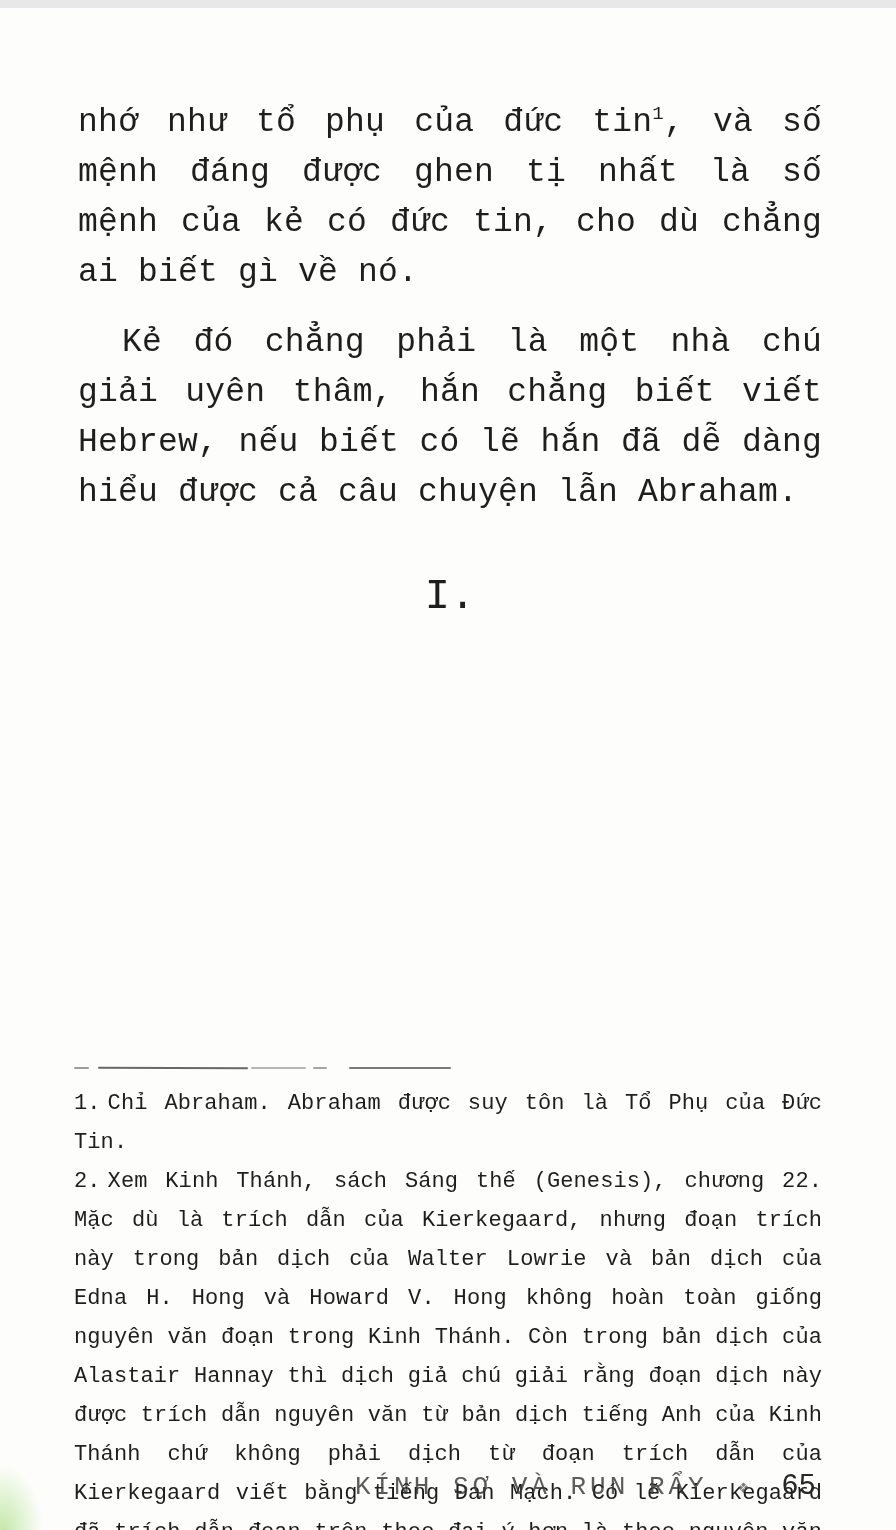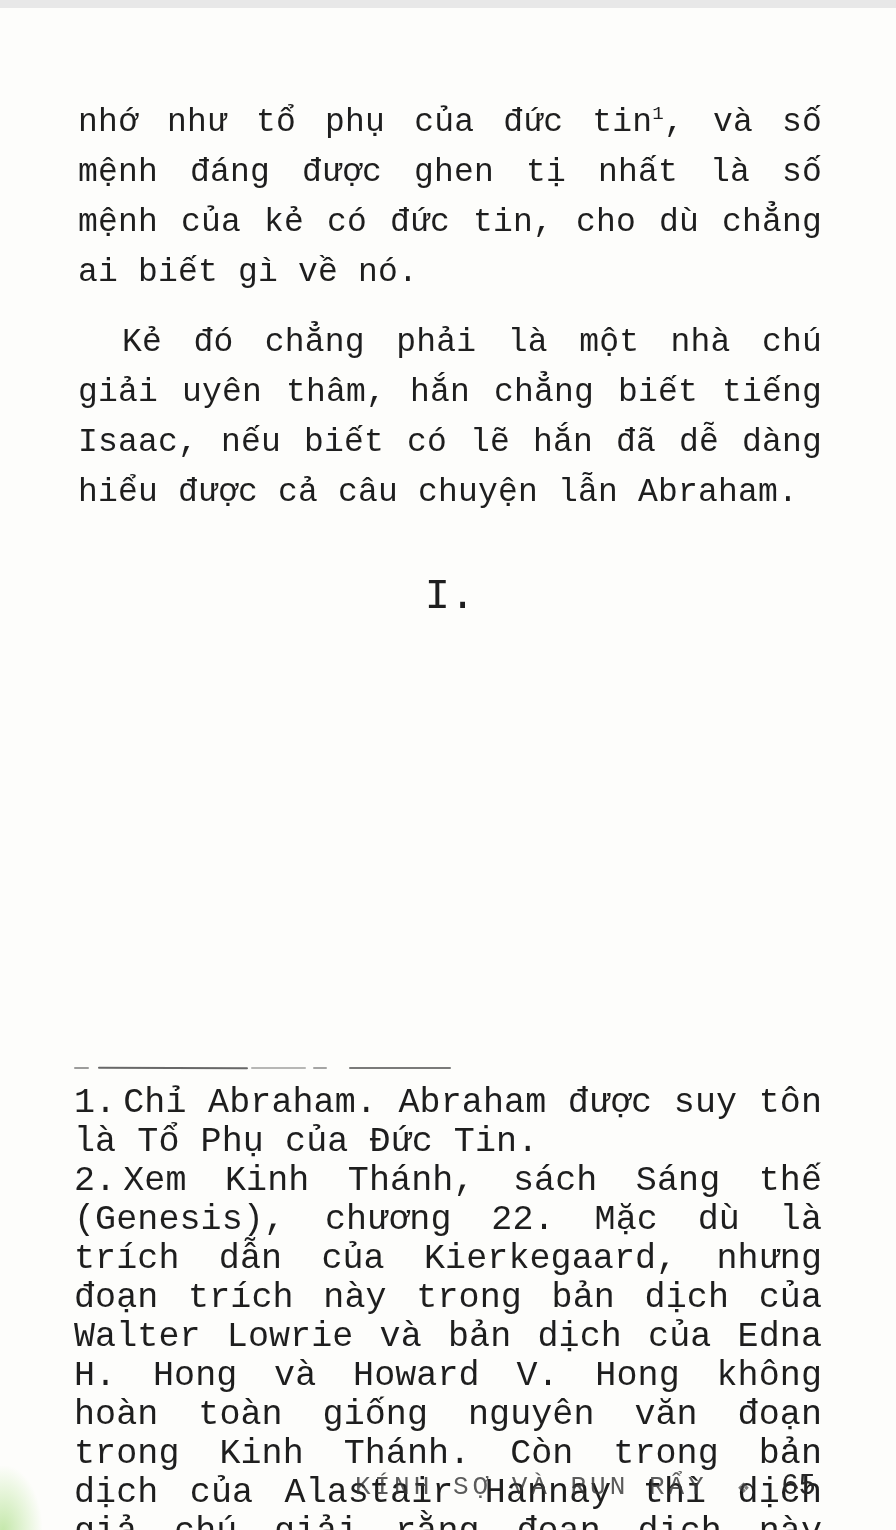--- a/index.html
+++ b/index.html
@@ -69,21 +69,21 @@
     background: #4d4d4d;
     border-radius: 1px;
   }
   .fn-sep .s1 { width: 15px;  opacity: .55; margin-right: 9px; height: 1.5px; }
   .fn-sep .s2 { width: 150px; opacity: .85; transform: rotate(.25deg); }
   .fn-sep .s3 { width: 55px;  opacity: .4;  margin-left: 3px; height: 1.5px; }
   .fn-sep .s4 { width: 14px;  opacity: .5;  margin-left: 7px; height: 1.5px; }
   .fn-sep .s5 { width: 102px; opacity: .75; margin-left: 22px; }
   .footnote {
     margin: 0;
-    font-size: 35px;
+    font-size: 22px;
     line-height: 39px;
     text-align: justify;
     letter-spacing: 0.1px;
   }
   .footnote .fn-num { padding-right: 7px; }
 
   
   .footer {
     position: absolute;
     top: 1462px;
@@ -127,21 +127,21 @@
 </style>
 </head>
 <body>
 
 <div class="page">
 
   <div class="content">
 
     <p><span>nhớ như tổ phụ của đức tin</span><sup class="fn-ref">1</sup><span>, và số mệnh đáng được ghen tị nhất là số mệnh của kẻ có đức tin, cho dù chẳng ai biết gì về nó.</span></p>
 
-    <p class="indent">Kẻ đó chẳng phải là một nhà chú giải uyên thâm, hắn chẳng biết tiếng Isaac, nếu biết có lẽ hắn đã dễ dàng hiểu được cả câu chuyện lẫn Abraham.</p>
+    <p class="indent">Kẻ đó chẳng phải là một nhà chú giải uyên thâm, hắn chẳng biết viết Hebrew, nếu biết có lẽ hắn đã dễ dàng hiểu được cả câu chuyện lẫn Abraham.</p>
 
     <h2 class="section-heading">I.</h2>
 
 
 
   </div>
 
   <div class="footnotes">
 
     <div class="fn-sep">

